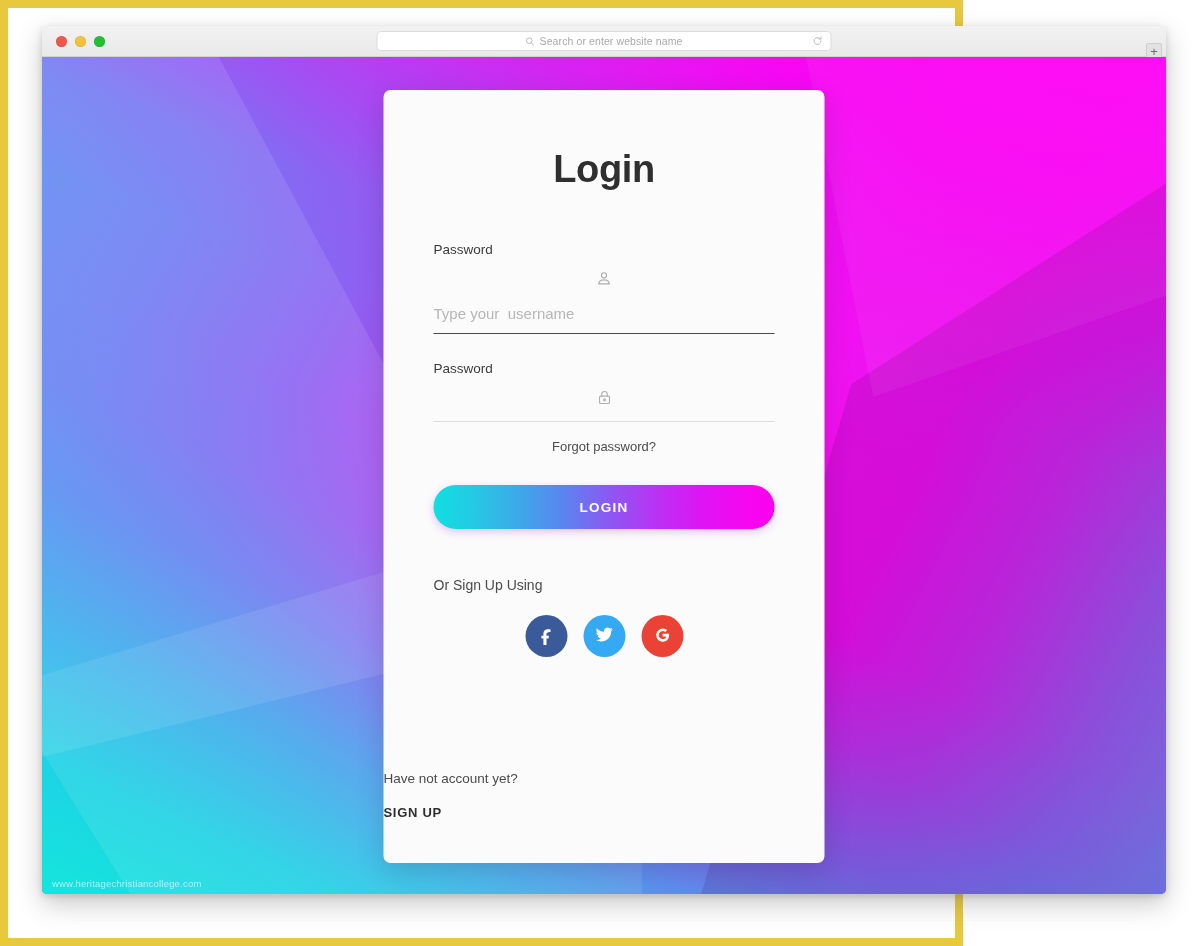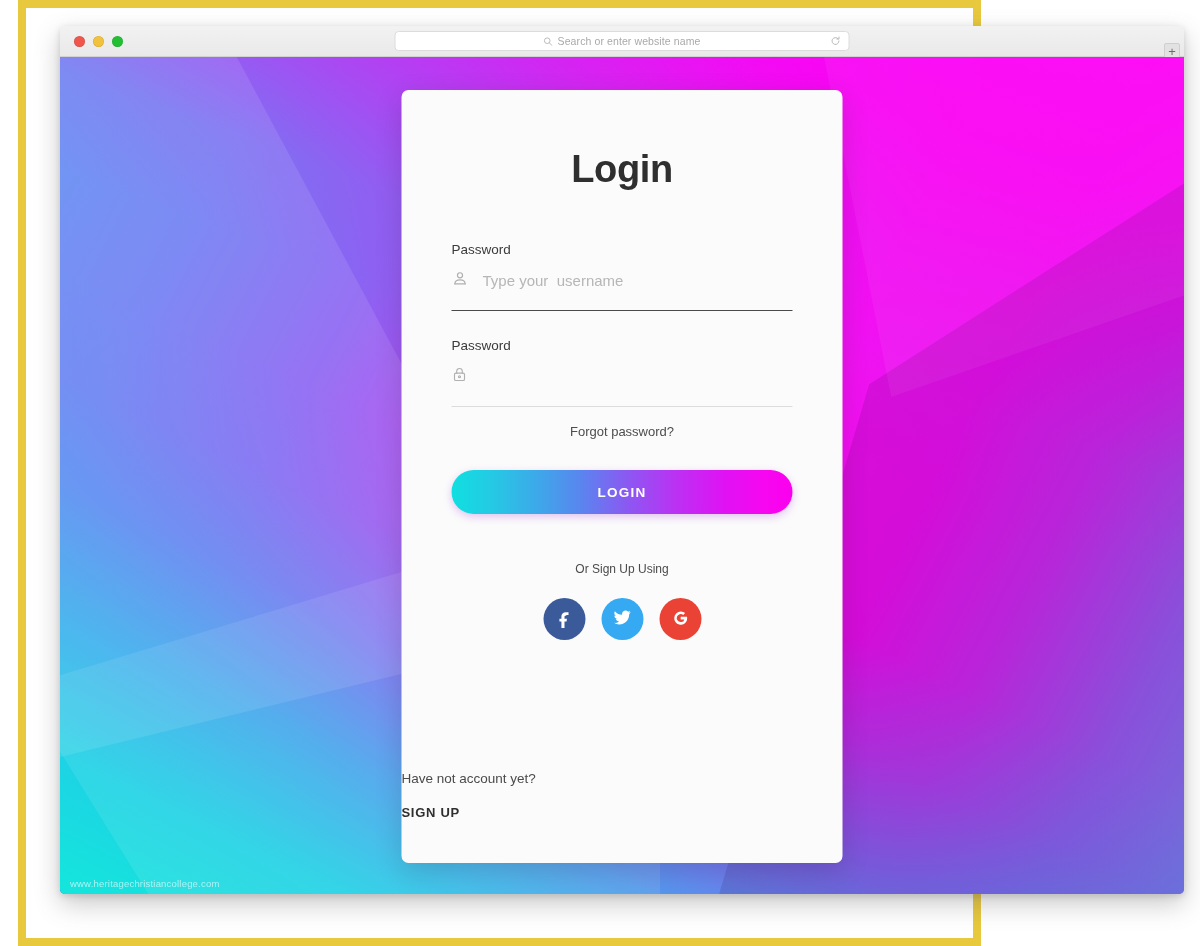--- a/index.html
+++ b/index.html
@@ -11,21 +11,20 @@
     font-family: "Liberation Sans", sans-serif;
   }
 
   
   .page-frame {
     position: relative;
     width: 963px;
     height: 946px;
     background: #ffffff;
     border: 8px solid #e8c83c;
-    margin-left: 18px;
   }
 
   
   .browser-window {
     position: absolute;
     left: 34px;
     top: 18px;
     width: 1124px;
     height: 868px;
     background: #f6f6f6;
@@ -198,21 +197,22 @@
     font-size: 13.5px;
     color: #3b3b3b;
     margin-bottom: 13px;
     display: block;
   }
   .field-row {
     display: flex;
     align-items: center;
     gap: 14px;
     border-bottom: 1.4px solid #4a4a4a;
-    padding-bottom: 19px;
+    padding-bottom: 11px;
+    flex-direction: column;
   }
   .field-row.muted { border-bottom-color: #dcdcdc; }
   .field-icon { flex: 0 0 auto; color: #b0b0b0; display: block; }
   .field-input {
     border: 0;
     outline: 0;
     background: transparent;
     font-family: "Liberation Sans", sans-serif;
     font-size: 15px;
     color: #3b3b3b;
@@ -251,22 +251,22 @@
       #5a85ef 38%,
       #8d57f2 52%,
       #bb31f3 66%,
       #e012f4 80%,
       #f706f0 92%,
       #fa00ee 100%);
     box-shadow: 0 3px 9px rgba(160,40,220,.26);
   }
 
   .signup-using {
-    text-align: center;
-    font-size: 12px;
+    text-align: left;
+    font-size: 14px;
     color: #4b4b4b;
     margin-top: 48px;
   }
 
   .social-row {
     display: flex;
     justify-content: center;
     gap: 16px;
     margin-top: 22px;
   }

